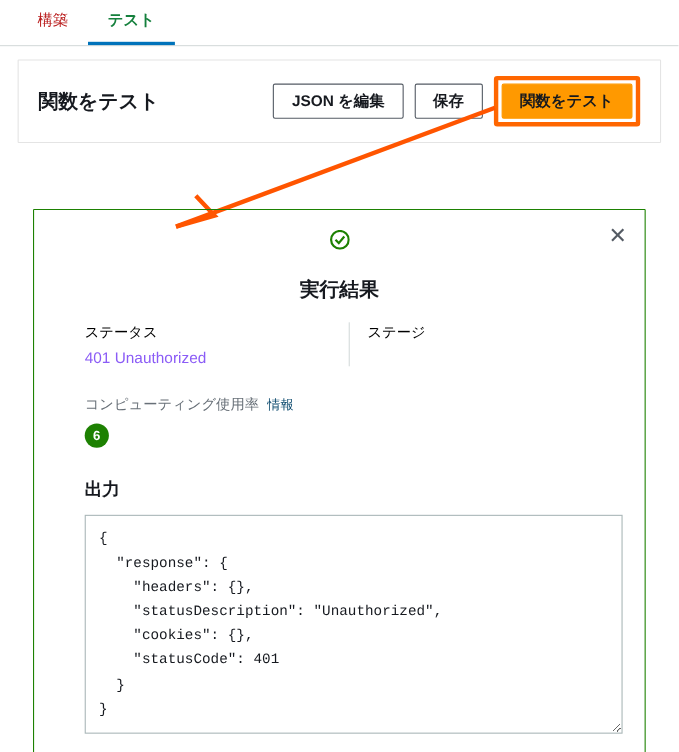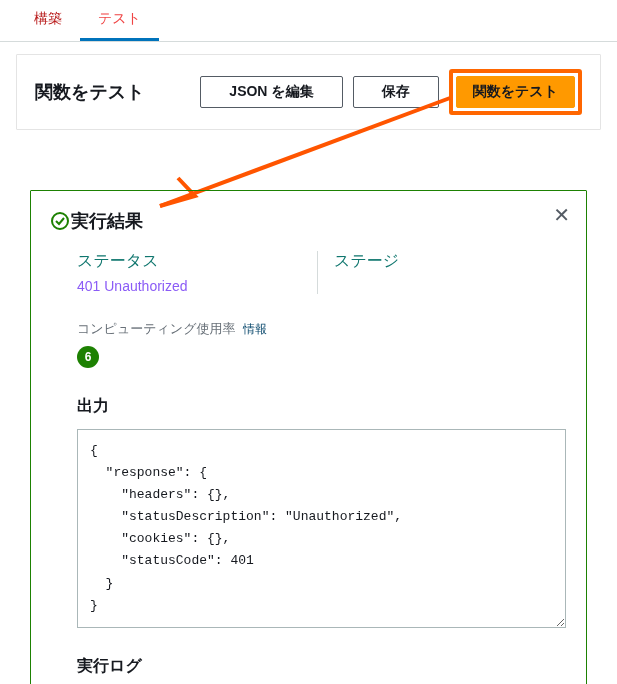--- a/index.html
+++ b/index.html
@@ -17,23 +17,23 @@
       gap: 0;
     }
     .tab {
       padding: 10px 18px 10px;
       font-size: 14px;
       color: #b91c1c;
       cursor: pointer;
       border-bottom: 3px solid transparent;
     }
     .tab.active {
-      color: #ef4444;
+      color: #15803d;
       border-bottom-color: #0073bb;
-      font-weight: 400;
+      font-weight: 700;
     }
     
     .toolbar {
       display: flex;
       align-items: center;
       justify-content: space-between;
       padding: 14px 18px;
       border: 1px solid #e4e4e4;
       margin: 12px 16px 0;
       border-radius: 1px;
@@ -45,21 +45,21 @@
     }
     .toolbar-actions {
       display: flex;
       gap: 10px;
       align-items: center;
     }
     .btn {
       border: 1px solid #545b64;
       background: #fff;
       color: #16191f;
-      padding: 6px 28px;
+      padding: 6px 16px;
       font-size: 14px;
       cursor: pointer;
       font-weight: 600;
       border-radius: 2px;
     }
     .btn-primary-wrap {
       border: 4px solid #ff6600;
       padding: 3px;
       border-radius: 3px;
     }
@@ -88,22 +88,23 @@
     .result-panel {
       margin: 60px 30px 20px;
       border: 1px solid #1d8102;
       padding: 18px 20px 20px;
       position: relative;
       border-radius: 1px;
     }
     .result-header {
       display: flex;
       align-items: center;
-      gap: 2px;
+      gap: 24px;
       margin-bottom: 18px;
+      flex-direction: column;
     }
     .success-icon svg { display: block; }
     .result-title {
       font-size: 18px;
       font-weight: 700;
       color: #16191f;
     }
     .close-btn {
       position: absolute;
       right: 16px;
@@ -121,22 +122,22 @@
       gap: 40px;
       margin-bottom: 26px;
     }
     .meta-col { min-width: 200px; }
     .meta-col.right {
       border-left: 1px solid #d5dbdb;
       padding-left: 16px;
       flex: 1;
     }
     .meta-label {
-      font-size: 16px;
-      color: #0f766e;
+      font-size: 13px;
+      color: #000000;
       margin-bottom: 6px;
     }
     .meta-value {
       font-size: 14px;
       color: #8b5cf6;
     }
     .usage-block { margin-bottom: 28px; }
     .usage-label {
       font-size: 13px;
       color: #687078;

